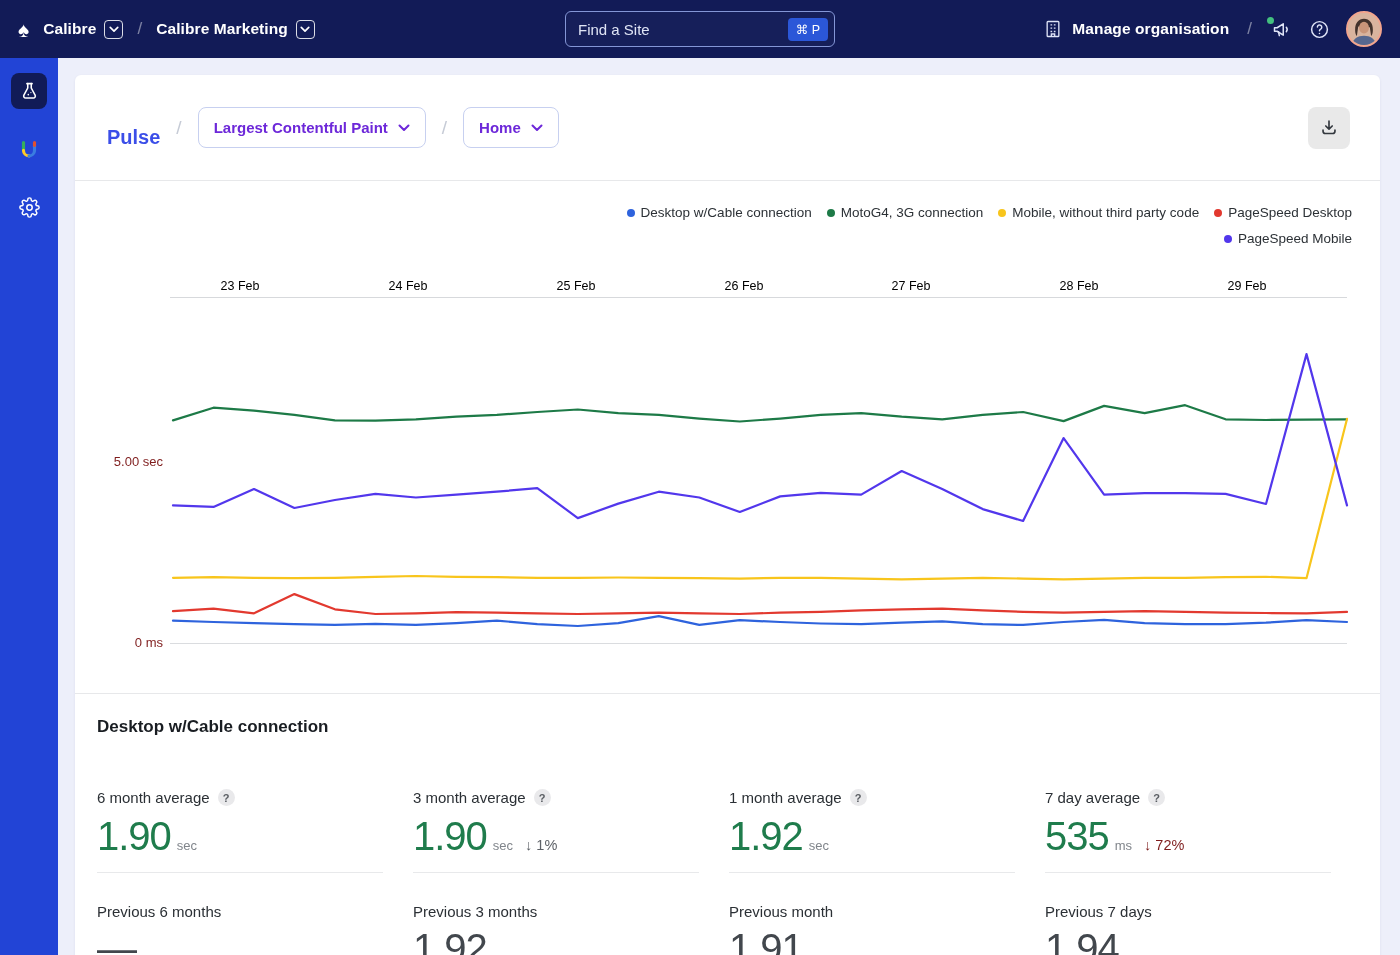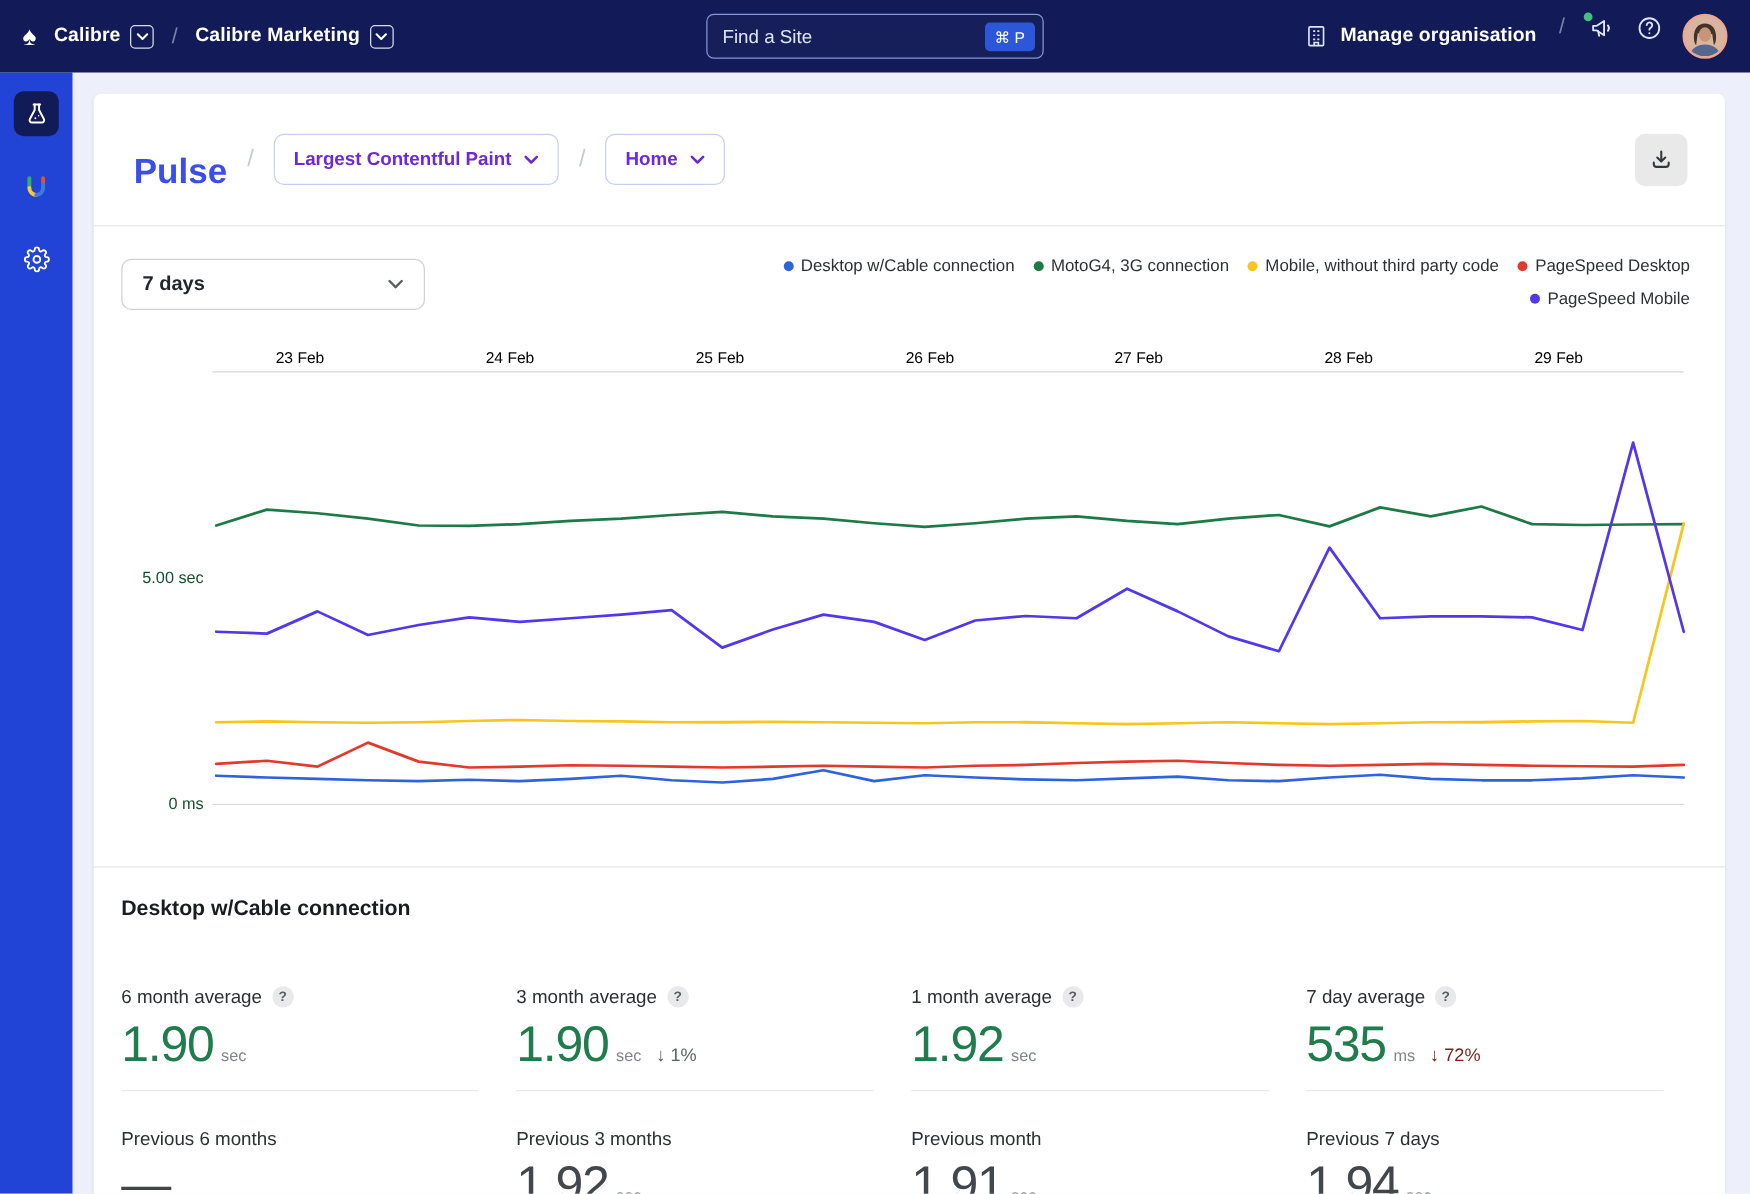--- a/index.html
+++ b/index.html
@@ -18,59 +18,59 @@
 
   .search-wrap { position:absolute; left:565px; top:11px; width:270px; height:36px;
                  border:1px solid #8496d6; border-radius:6px; display:flex; align-items:center;
                  padding:0 6px 0 12px; background:rgba(255,255,255,.02); }
   .search-input { flex:1; background:transparent; border:none; outline:none; color:#e7ebf8;
                   font-size:15px; font-family:"Liberation Sans",sans-serif; }
   .search-input::placeholder { color:#dfe4f5; opacity:1; }
   .kbd-badge { background:#2b57d8; color:#fff; font-size:12.5px; border-radius:4px; padding:4px 8px;
                white-space:nowrap; }
 
-  .tb-right { margin-left:auto; display:flex; gap:16px; }
+  .tb-right { margin-left:auto; display:flex; align-items:center; gap:16px; }
   .tb-icon { width:22px; height:22px; display:inline-flex; align-items:center; justify-content:center; position:relative; cursor:pointer; }
   .notif-dot { position:absolute; left:-3px; top:-1px; width:7px; height:7px; border-radius:50%; background:#43c07f; }
   .avatar-ring { width:36px; height:36px; border-radius:50%; border:2px solid #f2a58e; overflow:hidden; cursor:pointer; background:#d9b49e; }
 
   
   .sidebar { position:absolute; left:0; top:58px; width:58px; height:897px; background:#2244d6;
              display:flex; flex-direction:column; align-items:center; padding-top:15px; gap:22px; z-index:4; }
   .side-tile { width:36px; height:36px; border-radius:8px; display:flex; align-items:center; justify-content:center; cursor:pointer; }
   .side-tile.active { background:#111b57; }
 
   
   .card { position:absolute; left:75px; top:75px; width:1305px; height:1000px; background:#fff;
           border-radius:6px; box-shadow:0 1px 3px rgba(25,35,90,.07); }
 
   
   .card-header { display:flex; align-items:center; height:106px; padding:0 30px 0 32px; border-bottom:1px solid #e7e8ea; }
-  .page-title { color:#3b4ee8; font-size:28px; font-weight:700;margin-top:19px; }
+  .page-title { color:#3b4ee8; font-size:20px; font-weight:700;margin-top:19px; }
   .bc-slash { color:#c6cbd6; font-size:19px; margin:0 16px; }
   .bc-btn { display:inline-flex; align-items:center; gap:10px; border:1px solid #c7d0f0; border-radius:8px;
             background:#fff; color:#6d28d9; font-weight:700; font-size:15px; padding:11px 15px; cursor:pointer;
             font-family:"Liberation Sans",sans-serif; }
   .dl-btn { margin-left:auto; width:42px; height:42px; background:#e9e9e9; border:none; border-radius:8px;
             display:flex; align-items:center; justify-content:center; cursor:pointer; }
 
   
   .chart-section { position:relative; height:513px; border-bottom:1px solid #e7e8ea; }
   .range-select { position:absolute; left:22px; top:26px; width:243px; height:41px; border:1px solid #cfd1d6;
                   border-radius:8px; display:flex; align-items:center; justify-content:space-between;
                   padding:0 16px; font-size:16px; font-weight:700; color:#23272c; cursor:pointer; background:#fff; }
   .legend { position:absolute; right:28px; top:24px; width:790px; display:flex; flex-wrap:wrap;
             justify-content:flex-end; column-gap:15px; row-gap:11px; }
   .legend-item { display:inline-flex; align-items:center; gap:6px; font-size:13.5px; color:#2c3136; cursor:pointer; white-space:nowrap; }
   .dot { width:8px; height:8px; border-radius:50%; display:inline-block; }
 
   .date-label { position:absolute; top:98px; width:80px; text-align:center; font-size:12.5px; color:#000000; }
   .axis-top { position:absolute; left:95px; top:116px; width:1177px; height:1px; background:#d7d9dc; }
   .axis-bottom { position:absolute; left:95px; top:462px; width:1177px; height:1px; background:#dadcdf; }
-  .y-label { position:absolute; left:18px; width:70px; text-align:right; font-size:13px; color:#14532d; }
+  .y-label { position:absolute; left:18px; width:70px; text-align:right; font-size:13px; color:#7f1d1d; }
   .y-label.top { top:273px; } .y-label.bottom { top:454px; }
   #chart-lines { position:absolute; left:95px; top:116px; }
 
   
   .stats-section { padding:23px 28px 60px 22px; }
   .stats-heading { font-size:17px; font-weight:700; color:#191d22; }
   .stats-grid { margin-top:52px; display:grid; grid-template-columns:repeat(4,286px); column-gap:30px; }
   .stat-label-row { display:flex; align-items:center; gap:8px; font-size:15px; color:#2b3035; }
   .help-badge { width:17px; height:17px; border-radius:50%; background:#e9e9eb; color:#595d62; font-size:11px;
                 font-weight:700; display:inline-flex; align-items:center; justify-content:center; cursor:pointer; }
@@ -195,26 +195,20 @@
     </button>
     <button class="dl-btn">
       <svg width="22" height="22" viewBox="0 0 24 24" fill="none" stroke="#33383e" stroke-width="1.8" stroke-linecap="round" stroke-linejoin="round">
         <path d="M12 4.5v8.5M8.5 9.8L12 13.3l3.5-3.5"></path>
           <path d="M5.5 14.2v1.3A2.5 2.5 0 0 0 8 18h8a2.5 2.5 0 0 0 2.5-2.5v-1.3"></path>
       </svg>
     </button>
   </div>
 
   <section class="chart-section">
-    <div class="range-select">
-      <span>7 days</span>
-      <svg width="13" height="9" viewBox="0 0 12 8" fill="none" stroke="#5a5e64" stroke-width="1.8" stroke-linecap="round" stroke-linejoin="round">
-          <path d="M1.5 1.5L6 6l4.5-4.5"></path>
-        </svg>
-    </div>
 
     <div class="legend">
       <span class="legend-item">
         <i class="dot" style="background: rgb(46, 99, 221);"></i>
         <span>Desktop w/Cable connection</span>
       </span>
       <span class="legend-item">
         <i class="dot" style="background: rgb(29, 122, 71);"></i>
         <span>MotoG4, 3G connection</span>
       </span>

